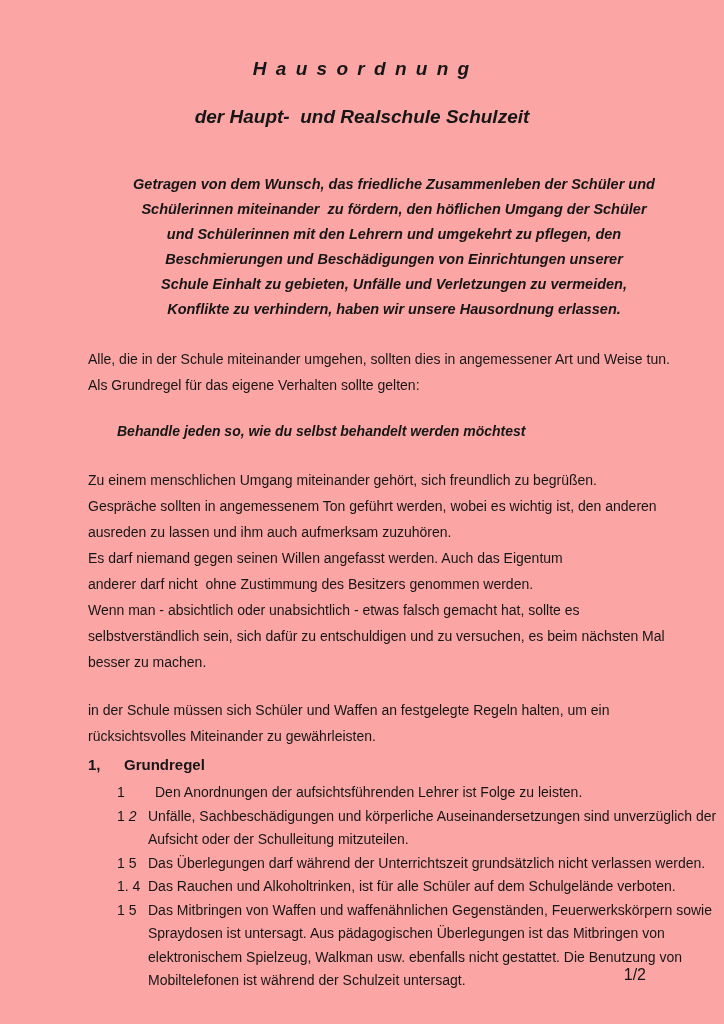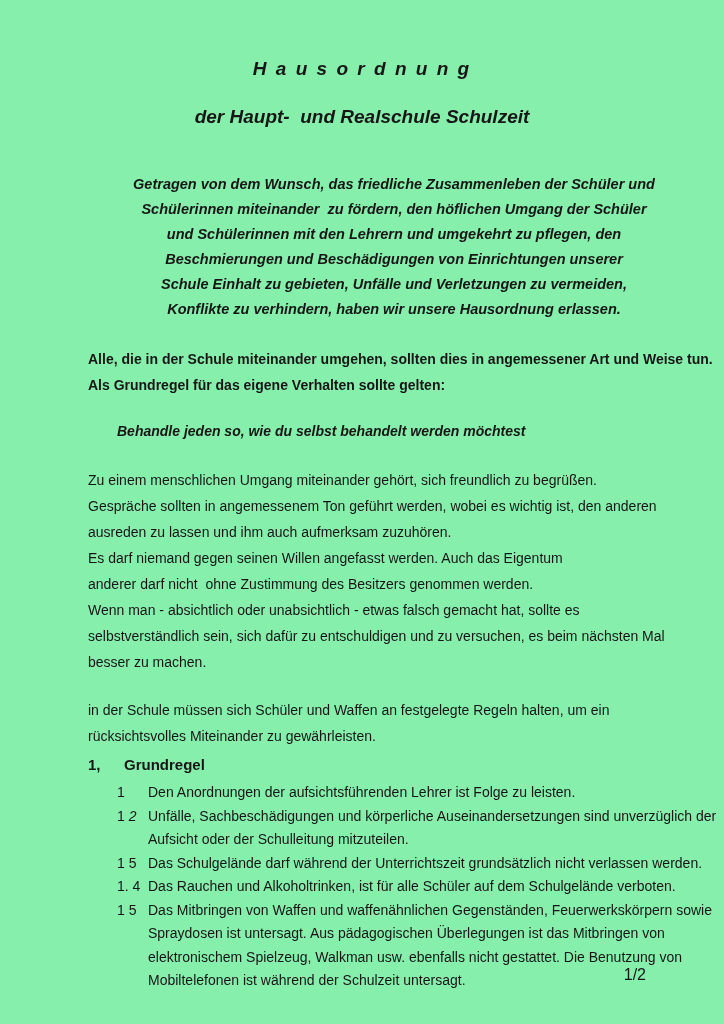--- a/index.html
+++ b/index.html
@@ -4,21 +4,21 @@
 <style>
   html, body {
     margin: 0;
     padding: 0;
     background: #ffffff;
   }
   .page {
     position: relative;
     width: 724px;
     height: 1024px;
-    background: #86efac;
+    background: #fca5a5;
     overflow: hidden;
     font-family: "Liberation Sans", sans-serif;
     color: #161616;
   }
   .doc-title {
     margin: 56px 0 0 0;
     text-align: center;
     font-size: 19px;
     line-height: 26px;
     font-weight: bold;
@@ -43,21 +43,21 @@
     font-weight: bold;
     font-style: italic;
     white-space: pre;
   }
   .para {
     margin: 22px 24px 0 88px;
     font-size: 14px;
     line-height: 26px;
     white-space: pre;
   }
-  .para.first-body { margin-top: 24px; font-weight: bold; }
+  .para.first-body { margin-top: 24px; }
   .motto {
     margin: 20px 24px 0 117px;
     font-size: 14px;
     line-height: 27px;
     font-weight: bold;
     font-style: italic;
     white-space: pre;
   }
   .section-heading {
     display: flex;
@@ -69,21 +69,21 @@
   .section-number { width: 36px; flex: none; }
   .rules {
     margin: 4px 24px 0 117px;
     font-size: 14px;
     line-height: 23.5px;
   }
   .rule { display: flex; align-items: flex-start; }
   .rule-marker { width: 31px; flex: none; white-space: pre; }
   .rule-marker .m2 { font-style: italic; margin-left: 4px; }
   .rule-text { flex: 1; white-space: pre; }
-  .rule.first .rule-text { }
+  .rule.first .rule-text { margin-left: 7px; }
   .page-number {
     position: absolute;
     top: 968px;
     right: 78px;
     font-size: 16px;
     line-height: 14px;
   }
 </style>
 </head>
 <body>
@@ -131,21 +131,21 @@
     </div>
 
     <div class="rule">
       <span class="rule-marker"><span>1</span><span class="m2">2</span></span>
       <span class="rule-text">Unfälle, Sachbeschädigungen und körperliche Auseinandersetzungen sind unverzüglich der
 Aufsicht oder der Schulleitung mitzuteilen.</span>
     </div>
 
     <div class="rule">
       <span class="rule-marker">1 5</span>
-      <span class="rule-text">Das Schulgelände darf während der Unterrichtszeit grundsätzlich nicht verlassen werden.</span>
+      <span class="rule-text">Das Überlegungen darf während der Unterrichtszeit grundsätzlich nicht verlassen werden.</span>
     </div>
 
     <div class="rule">
       <span class="rule-marker">1. 4</span>
       <span class="rule-text">Das Rauchen und Alkoholtrinken, ist für alle Schüler auf dem Schulgelände verboten.</span>
     </div>
 
     <div class="rule">
       <span class="rule-marker">1 5</span>
       <span class="rule-text">Das Mitbringen von Waffen und waffenähnlichen Gegenständen, Feuerwerkskörpern sowie

